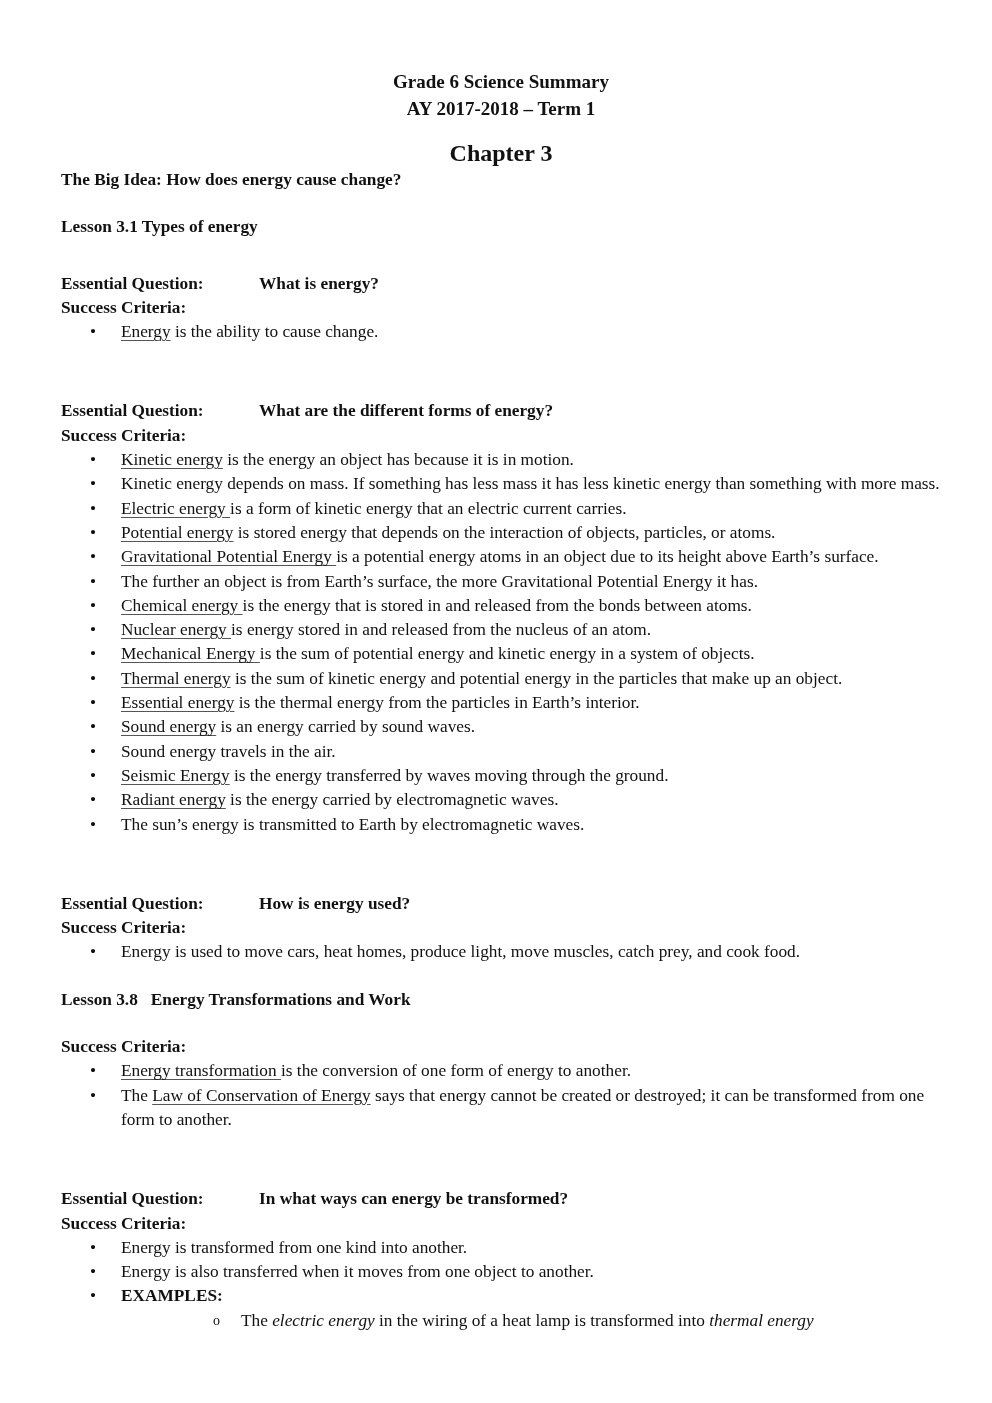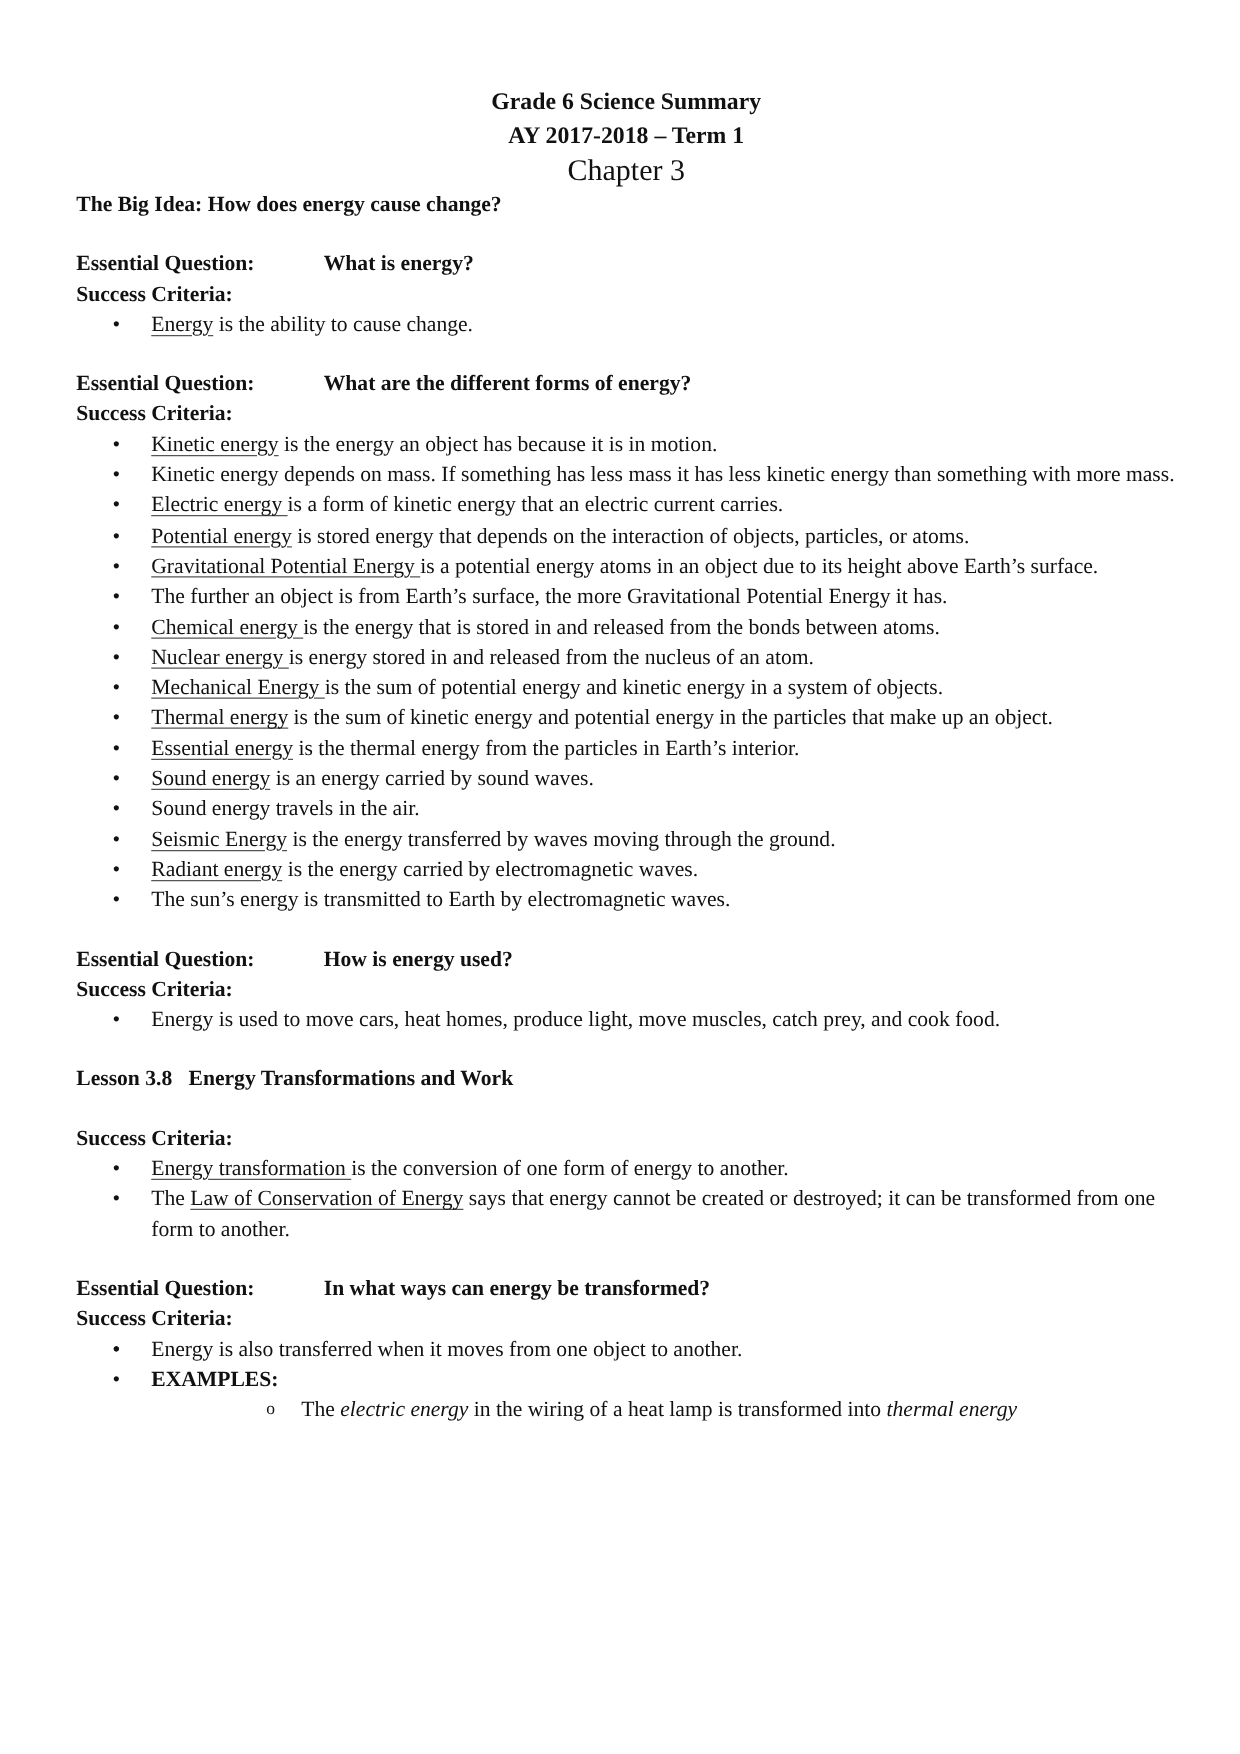--- a/index.html
+++ b/index.html
@@ -1,42 +1,43 @@
 <!DOCTYPE html>
 <html><head>
 <meta charset="utf-8">
 <style>
   html, body { margin: 0; padding: 0; background: #ffffff; }
   body { width: 992px; height: 1403px; position: relative; overflow: hidden;
          font-family: "Liberation Serif", "DejaVu Serif", serif; color: #111; }
   .page { position: absolute; left: 61px; top: 68px; width: 880px; font-size: 17.3px; line-height: 24.3px; }
   .title { text-align: center; font-weight: bold; font-size: 19px; line-height: 27px; }
-  .chapter { text-align: center; font-weight: normal; font-size: 24px; line-height: 30px; margin-top: 0; }
+  .chapter { text-align: center; font-weight: bold; font-size: 24px; line-height: 30px; margin-top: 16px; }
   .b { font-weight: bold; }
   .gap { height: 23px; }
-  .eq-label { display: inline-block; width: 198px; }
+  .eq-label { display: inline-block; width: 198px; margin-top: 32px; }
   ul.crit { list-style: none; margin: 0; padding: 0; }
   ul.crit > li { position: relative; padding-left: 60px; }
   ul.crit > li > .bullet { position: absolute; left: 29px; top: 0; }
   ul.sub { list-style: none; margin: 0; padding: 0; }
   ul.sub > li { position: relative; padding-left: 120px; }
   ul.sub > li > .bullet { position: absolute; left: 92px; top: 0; font-size: 14px; }
   .u { text-decoration: underline; text-decoration-color: #555; text-underline-offset: 3px; }
   i { font-style: italic; }
 </style>
 </head>
 <body>
 
 <div class="page">
   <div class="title">Grade 6 Science Summary</div>
   <div class="title">AY 2017-2018 – Term 1</div>
   <div class="chapter">Chapter 3</div>
   <div class="b">The Big Idea: How does energy cause change?</div>
   <div class="gap"></div>
 
+  <div class="b">Lesson 3.1 Types of energy</div>
 
   <div class="b"><span class="eq-label">Essential Question:</span><span>What is energy?</span></div>
   <div class="b">Success Criteria:</div>
   <ul class="crit">
       <li><span class="bullet">•</span><span class="u">Energy</span><span> is the ability to cause change.</span></li>
     </ul>
   <div class="gap"></div>
 
   <div class="b"><span class="eq-label">Essential Question:</span><span>What are the different forms of energy?</span></div>
   <div class="b">Success Criteria:</div>
@@ -73,21 +74,21 @@
   <div class="b">Success Criteria:</div>
   <ul class="crit">
     <li><span class="bullet">•</span><span class="u">Energy transformation </span><span>is the conversion of one form of energy to another.</span></li>
     <li><span class="bullet">•</span><span>The </span><span class="u">Law of Conservation of Energy</span><span> says that energy cannot be created or destroyed; it can be transformed from one form to another.</span></li>
   </ul>
   <div class="gap"></div>
 
   <div class="b"><span class="eq-label">Essential Question:</span><span>In what ways can energy be transformed?</span></div>
   <div class="b">Success Criteria:</div>
   <ul class="crit">
-    <li><span class="bullet">•</span></li>
+    <li><span class="bullet">•</span><span>Energy is transformed from one kind into another.</span></li>
     <li><span class="bullet">•</span><span>Energy is also transferred when it moves from one object to another.</span></li>
     <li><span class="bullet">•</span><span class="b">EXAMPLES:</span>
       <ul class="sub">
         <li><span class="bullet">o</span><span>The </span><i>electric energy</i><span> in the wiring of a heat lamp is transformed into </span><i>thermal energy</i></li>
       </ul>
     </li>
   </ul>
 </div>
 
 </body></html>

